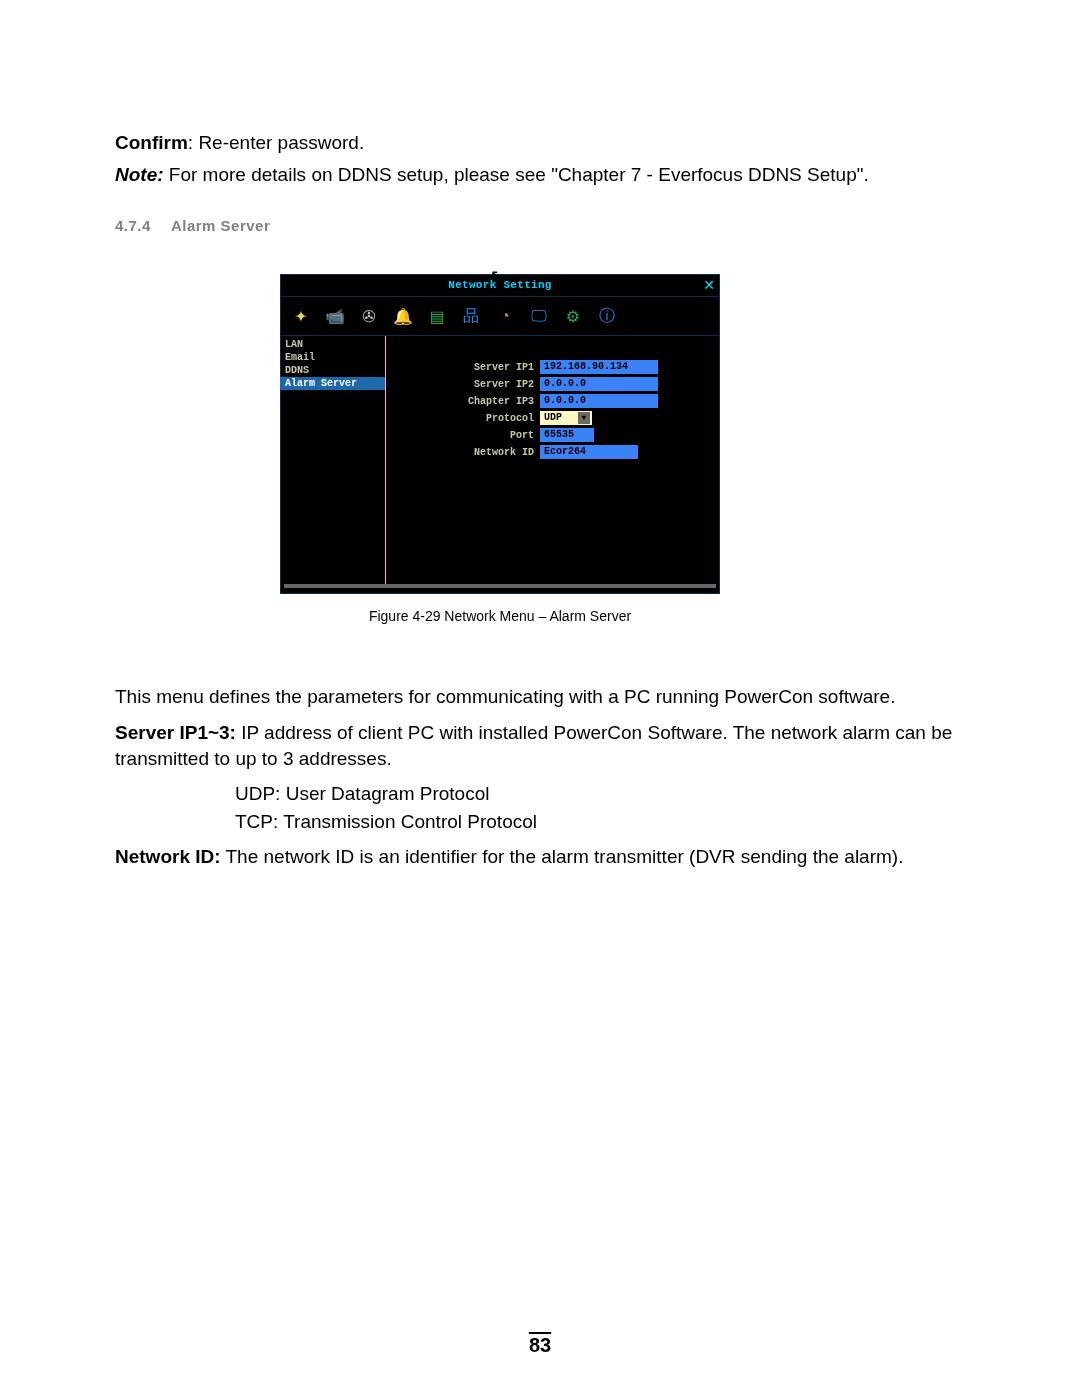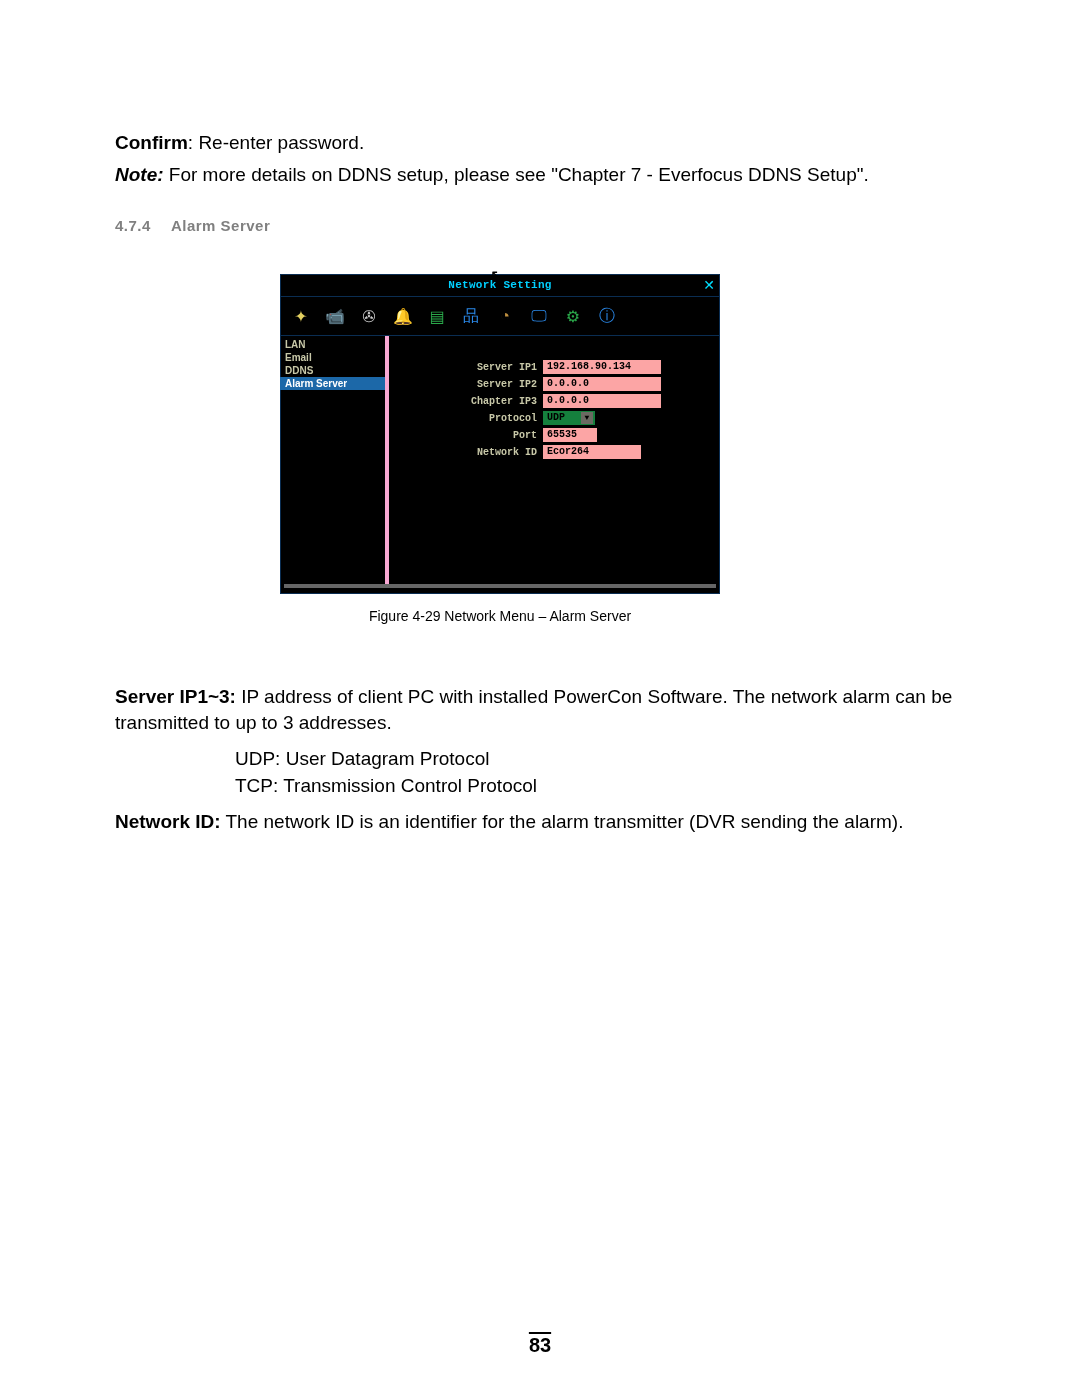--- a/index.html
+++ b/index.html
@@ -80,22 +80,22 @@
     width: 22px; height: 22px;
     display:flex; align-items:center; justify-content:center;
     font-size: 16px;
   }
   .body-split {
     display: flex;
     height: 248px;
   }
   .side {
     width: 105px;
-    border-right: 4px solid #f9a8d4;
-    font-family: Liberation Sans, sans-serif;
+    border-right: 1px solid #f9a8d4;
+    font-family: Liberation Mono, monospace;
     color: #c8c8a8;
     font-size: 10px;
     font-weight:bold;
     padding: 2px 0;
   }
   .side .si {
     padding: 1px 5px;
     white-space: nowrap;
   }
   .side .si.active {
@@ -106,29 +106,29 @@
     flex: 1;
     font-family: "Courier New", monospace;
     color: #c8c8a8;
     font-size: 10px;
     font-weight:bold;
     padding: 24px 8px;
   }
   .row { display:flex; align-items:center; margin-bottom:3px; }
   .row .lab { width: 140px; text-align:right; padding-right:6px; }
   .row .val {
-    background:#fca5a5;
+    background:#3b82f6;
     color:#000;
     padding:1px 4px;
     width:110px;
     height:12px;
     line-height:12px;
   }
   .row .sel {
-    background:#15803d;
+    background:#fef9c3;
     color:#000;
     padding:1px 2px 1px 4px;
     width:46px;
     height:12px;
     line-height:12px;
     display:flex; justify-content:space-between; align-items:center;
   }
   .row .sel .arr {
     width:12px; height:12px; background:#6a6a62;
     display:flex; align-items:center; justify-content:center;
@@ -235,20 +235,21 @@
             <div class="val" style="width:90px">Ecor264</div>
           </div>
         </div>
       </div>
       <div class="bottomline"></div>
     </div>
     <div class="caption">Figure 4-29  Network Menu – Alarm Server</div>
   </div>
 
   <div class="desc-block">
+    <p>This menu defines the parameters for communicating with a PC running PowerCon software.</p>
     <p>
       <span class="bold">Server IP1~3:</span><span> IP address of client PC with installed PowerCon Software. The network alarm can be transmitted to up to 3 addresses.</span>
     </p>
     <p class="indent" style="margin-bottom:2px">UDP: User Datagram Protocol</p>
     <p class="indent">TCP: Transmission Control Protocol</p>
     <p>
       <span class="bold">Network ID:</span><span> The network ID is an identifier for the alarm transmitter (DVR sending the alarm).</span>
     </p>
   </div>
 

